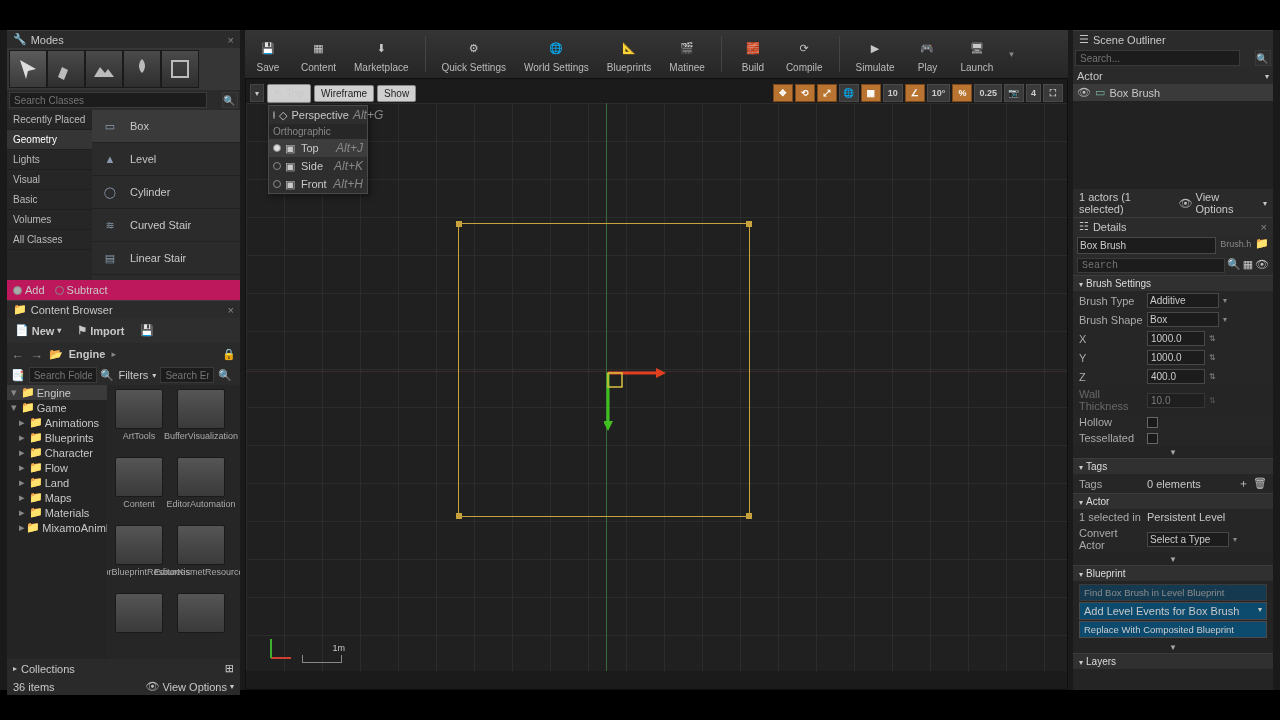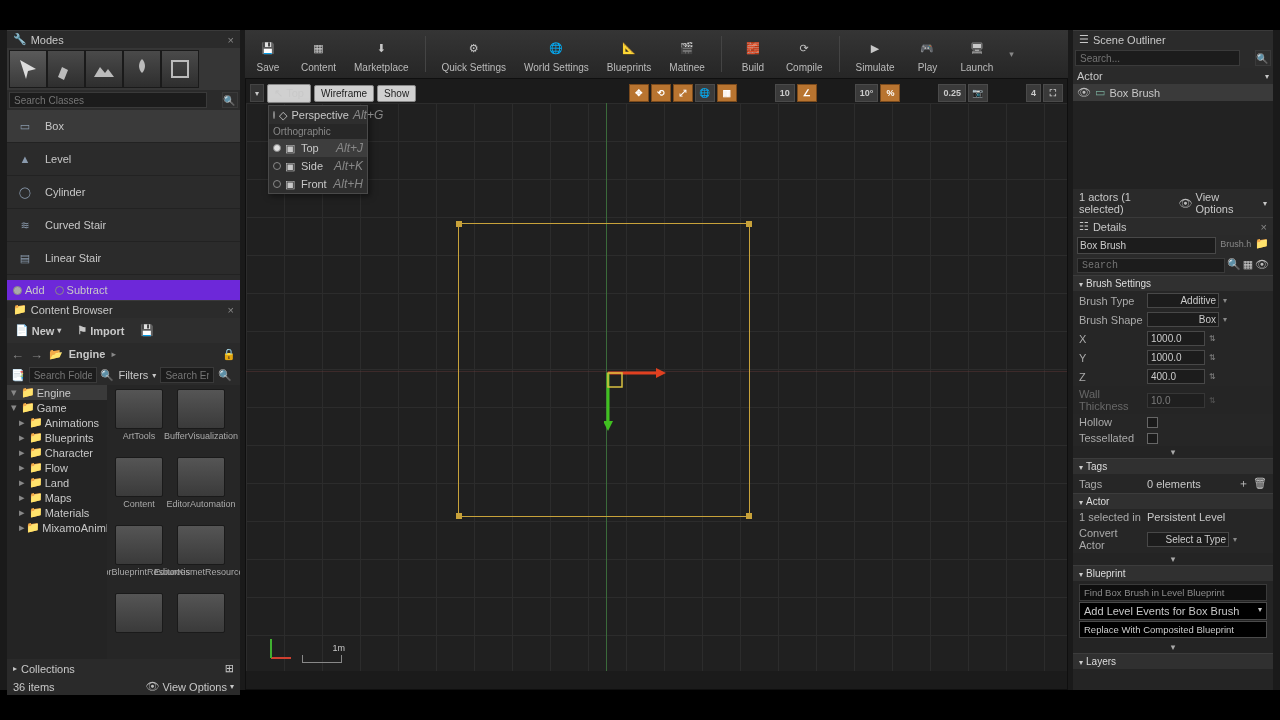--- a/index.html
+++ b/index.html
@@ -24,21 +24,21 @@
 .search-row .mag { width:16px; height:16px; background:#2e2e2e; border:1px solid #3a3a3a; display:flex; align-items:center; justify-content:center; font-size:10px; }
 
 .cat-split { display:flex; height:170px; }
 .cats { width:85px; background:#262626; }
 .cat { padding:4px 6px; border-bottom:1px solid #1f1f1f; font-size:10px; color:#bbb; cursor:pointer; }
 .cat.sel { background:#353535; color:#fff; }
 .prims { flex:1; background:#2b2b2b; overflow:hidden; }
 .prim { display:flex; align-items:center; gap:8px; padding:6px 6px; border-bottom:1px solid #222; cursor:pointer; }
 .prim.sel { background:#3a3a3a; }
 .prim .ico { width:24px; height:20px; display:flex; align-items:center; justify-content:center; color:#8a9aad; }
-.add-sub { display:flex; gap:10px; padding:4px 6px; background:#6d28d9; font-size:10px; }
+.add-sub { display:flex; gap:10px; padding:4px 6px; background:#be185d; font-size:10px; }
 .add-sub span { display:flex; align-items:center; gap:3px; }
 .radio { width:9px; height:9px; border-radius:50%; border:1px solid #888; display:inline-block; }
 .radioX { width:9px; height:9px; border-radius:50%; border:1px solid #888; background:#aaa; display:inline-block; }
 
 
 .cb-panel { flex:1; display:flex; flex-direction:column; }
 .cb-header { background:#2e2e2e; padding:4px 4px; display:flex; gap:8px; align-items:center; }
 .cb-btn { display:flex; align-items:center; gap:3px; padding:2px 4px; color:#ddd; font-weight:bold; font-size:12px; }
 .cb-nav { background:#2a2a2a; padding:2px 4px; display:flex; align-items:center; gap:6px; height:22px; }
 .cb-nav .arrow { color:#888; font-size:13px; }
@@ -69,21 +69,21 @@
 .tb-sep { width:1px; height:36px; background:#444; }
 
 .viewport-wrap { flex:1; position:relative; background:#1b1b1b; border:1px solid #0f0f0f; }
 .vp-toolbar { position:absolute; top:4px; left:4px; right:4px; height:20px; display:flex; align-items:center; gap:3px; z-index:5; }
 .vp-pill { background:#333; padding:2px 6px; border-radius:2px; font-size:10px; border:1px solid #444; }
 .vp-pill.lit { background:#d0d0d0; color:#222; border:1px solid #888; }
 .vp-drop { width:14px; height:18px; background:#333; border:1px solid #444; display:flex; align-items:center; justify-content:center; font-size:8px; }
 .vp-right { margin-left:auto; display:flex; gap:2px; }
 .vp-rbtn { width:20px; height:18px; background:#b87430; border:1px solid #7a4a1c; display:flex; align-items:center; justify-content:center; font-size:9px; font-weight:bold; color:#fff; }
 .vp-rbtn.gray { background:#3a3a3a; border:1px solid #4a4a4a; color:#ccc; }
-.vp-rbtn.num { width:auto; padding:0 4px;margin-left:36px; }
+.vp-rbtn.num { width:auto; padding:0 4px; }
 
 .view-menu { position:absolute; top:26px; left:22px; width:100px; background:#2e2e2e; border:1px solid #4a4a4a; z-index:10; box-shadow:2px 2px 6px rgba(0,0,0,0.5); }
 .vm-row { display:flex; align-items:center; padding:2px 4px; gap:4px; font-size:10px; }
 .vm-row .rb { width:8px; height:8px; border-radius:50%; border:1px solid #888; }
 .vm-row .rb.on { background:#e0e0e0; }
 .vm-row .ic { width:12px; height:12px; }
 .vm-row .sc { margin-left:auto; color:#888; font-size:12px;font-style:italic; }
 .vm-row.hov { background:#3d3d3d; }
 .vm-head { padding:2px 4px; font-size:10px; color:#888; background:#272727; }
 
@@ -119,24 +119,24 @@
 .details-panel { flex:1; display:flex; flex-direction:column; overflow:hidden; }
 .det-name { display:flex; gap:2px; padding:2px 4px; background:#2a2a2a; }
 .det-name input { flex:1; background:#1c1c1c; border:1px solid #484848; padding:2px; font-size:10px; color:#ccc; }
 .det-search { padding:2px 4px; background:#2a2a2a; display:flex; gap:2px; }
 .det-search input { flex:1; background:#1c1c1c; border:1px solid #3a3a3a; padding:1px 4px; font-size:10px; color:#aaa; height:15px;font-family:Liberation Mono, monospace; }
 .det-sec-h { background:#303030; padding:2px 6px; font-size:10px; color:#ddd; border-top:1px solid #3c3c3c; }
 .det-sec-h::before { content:"▾"; color:#ccc; margin-right:3px; font-size:8px; }
 .det-row { display:flex; align-items:center; padding:2px 6px; gap:4px; font-size:10px; background:#262626; }
 .det-row .k { width:64px; color:#aaa; }
 .det-row input.num { width:58px; background:#1c1c1c; border:1px solid #484848; padding:1px 3px; font-size:10px; color:#ccc; }
-.det-row select,.det-sel { width:72px; background:#1c1c1c; border:1px solid #484848; font-size:10px; color:#ccc; padding:1px 2px;text-align:right; }
+.det-row select,.det-sel { width:72px; background:#1c1c1c; border:1px solid #484848; font-size:10px; color:#ccc; padding:1px 2px; }
 .spin { width:10px; color:#888; font-size:8px; }
 .chk { width:11px; height:11px; border:1px solid #666; background:#1a1a1a; }
-.det-btn { background:#000000; border:1px solid #4a4a4a; padding:2px 4px; font-size:9.5px; color:#ccc; width:100%; text-align:left; margin:1px 0; }
+.det-btn { background:#0c4a6e; border:1px solid #4a4a4a; padding:2px 4px; font-size:9.5px; color:#ccc; width:100%; text-align:left; margin:1px 0; }
 .det-more { text-align:center; color:#aaa; font-size:9px; padding:1px; }
 
 .eye { color:#bbb; }
 </style>
 </head>
 <body>
 
 <div class="top-black"></div>
 <div class="bottom-black"></div>
 
@@ -175,20 +175,29 @@
             <svg class="mi-svg" viewBox="0 0 24 24">
               <rect x="4" y="4" width="16" height="16" fill="none" stroke="#bbb" stroke-width="2"></rect>
             </svg>
           </div>
     </div>
     <div class="search-row">
       <input placeholder="Search Classes" style="">
       <div class="mag">🔍</div>
     </div>
     <div class="cat-split">
+      <div class="cats">
+        <div class="cat">Recently Placed</div>
+        <div class="cat sel">Geometry</div>
+        <div class="cat">Lights</div>
+        <div class="cat">Visual</div>
+        <div class="cat">Basic</div>
+        <div class="cat">Volumes</div>
+        <div class="cat">All Classes</div>
+      </div>
       <div class="prims">
         <div class="prim sel">
               <span class="ico">▭</span>
               <span>Box</span>
             </div>
         <div class="prim">
               <span class="ico">▲</span>
               <span>Level</span>
             </div>
         <div class="prim">

